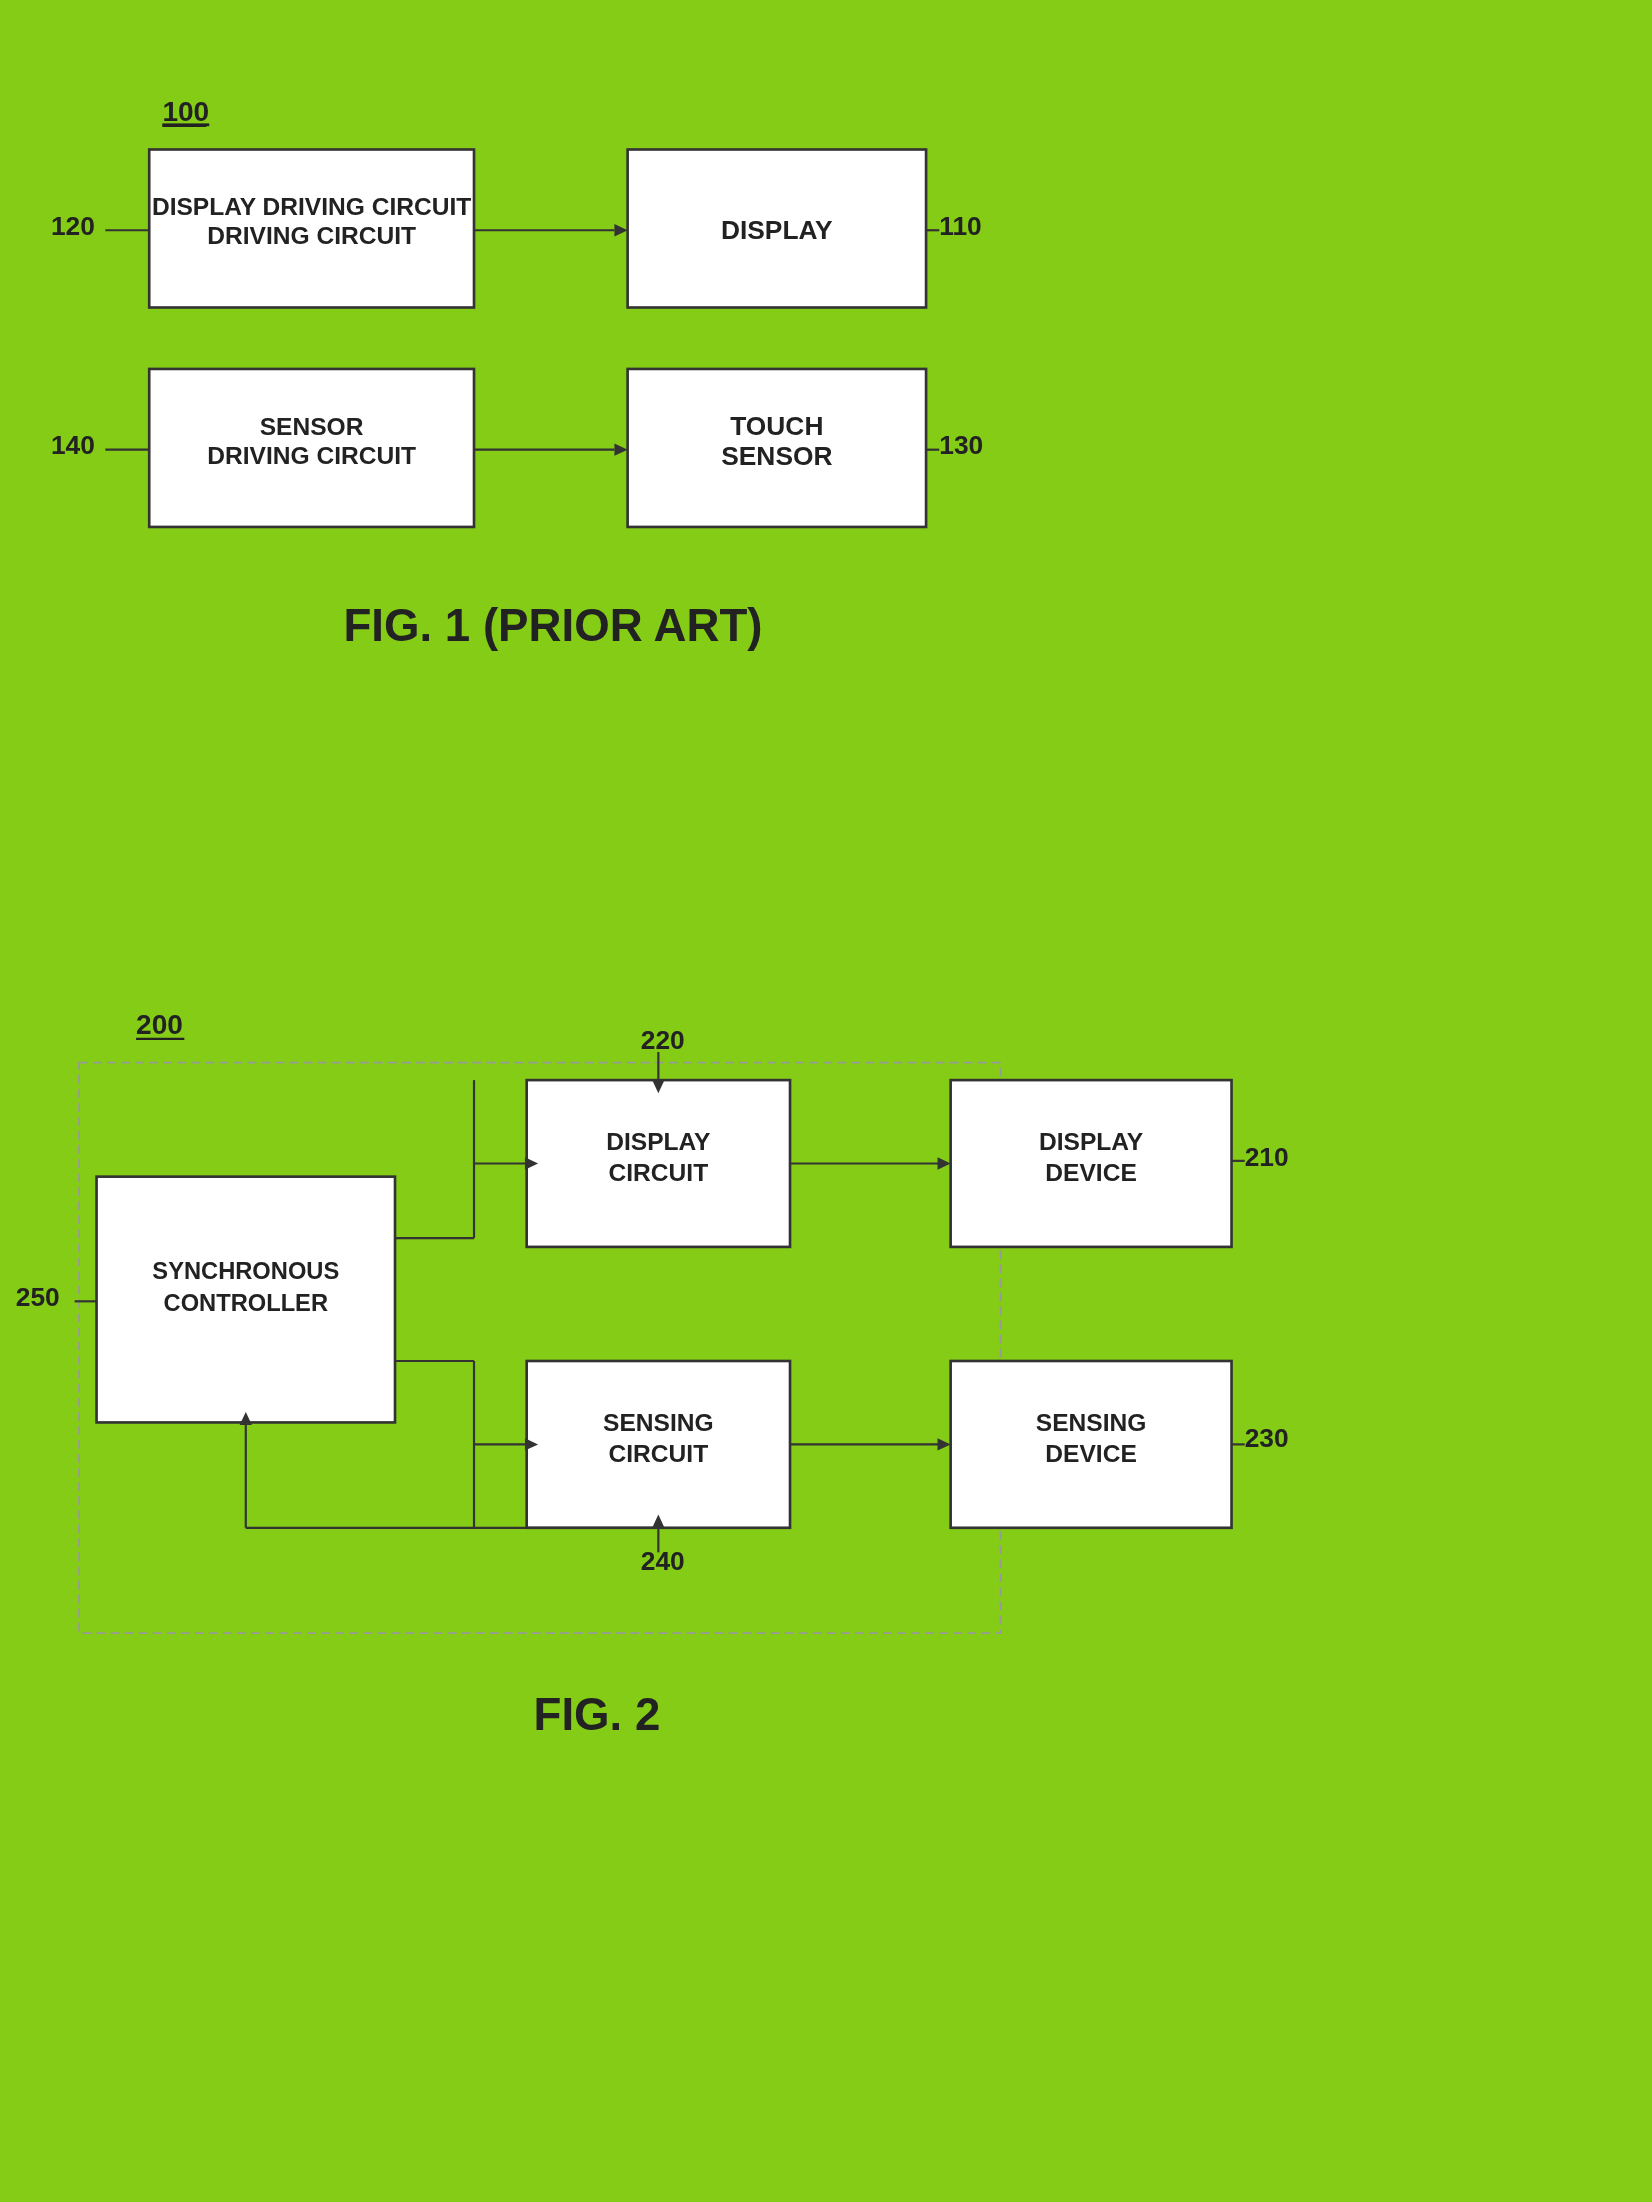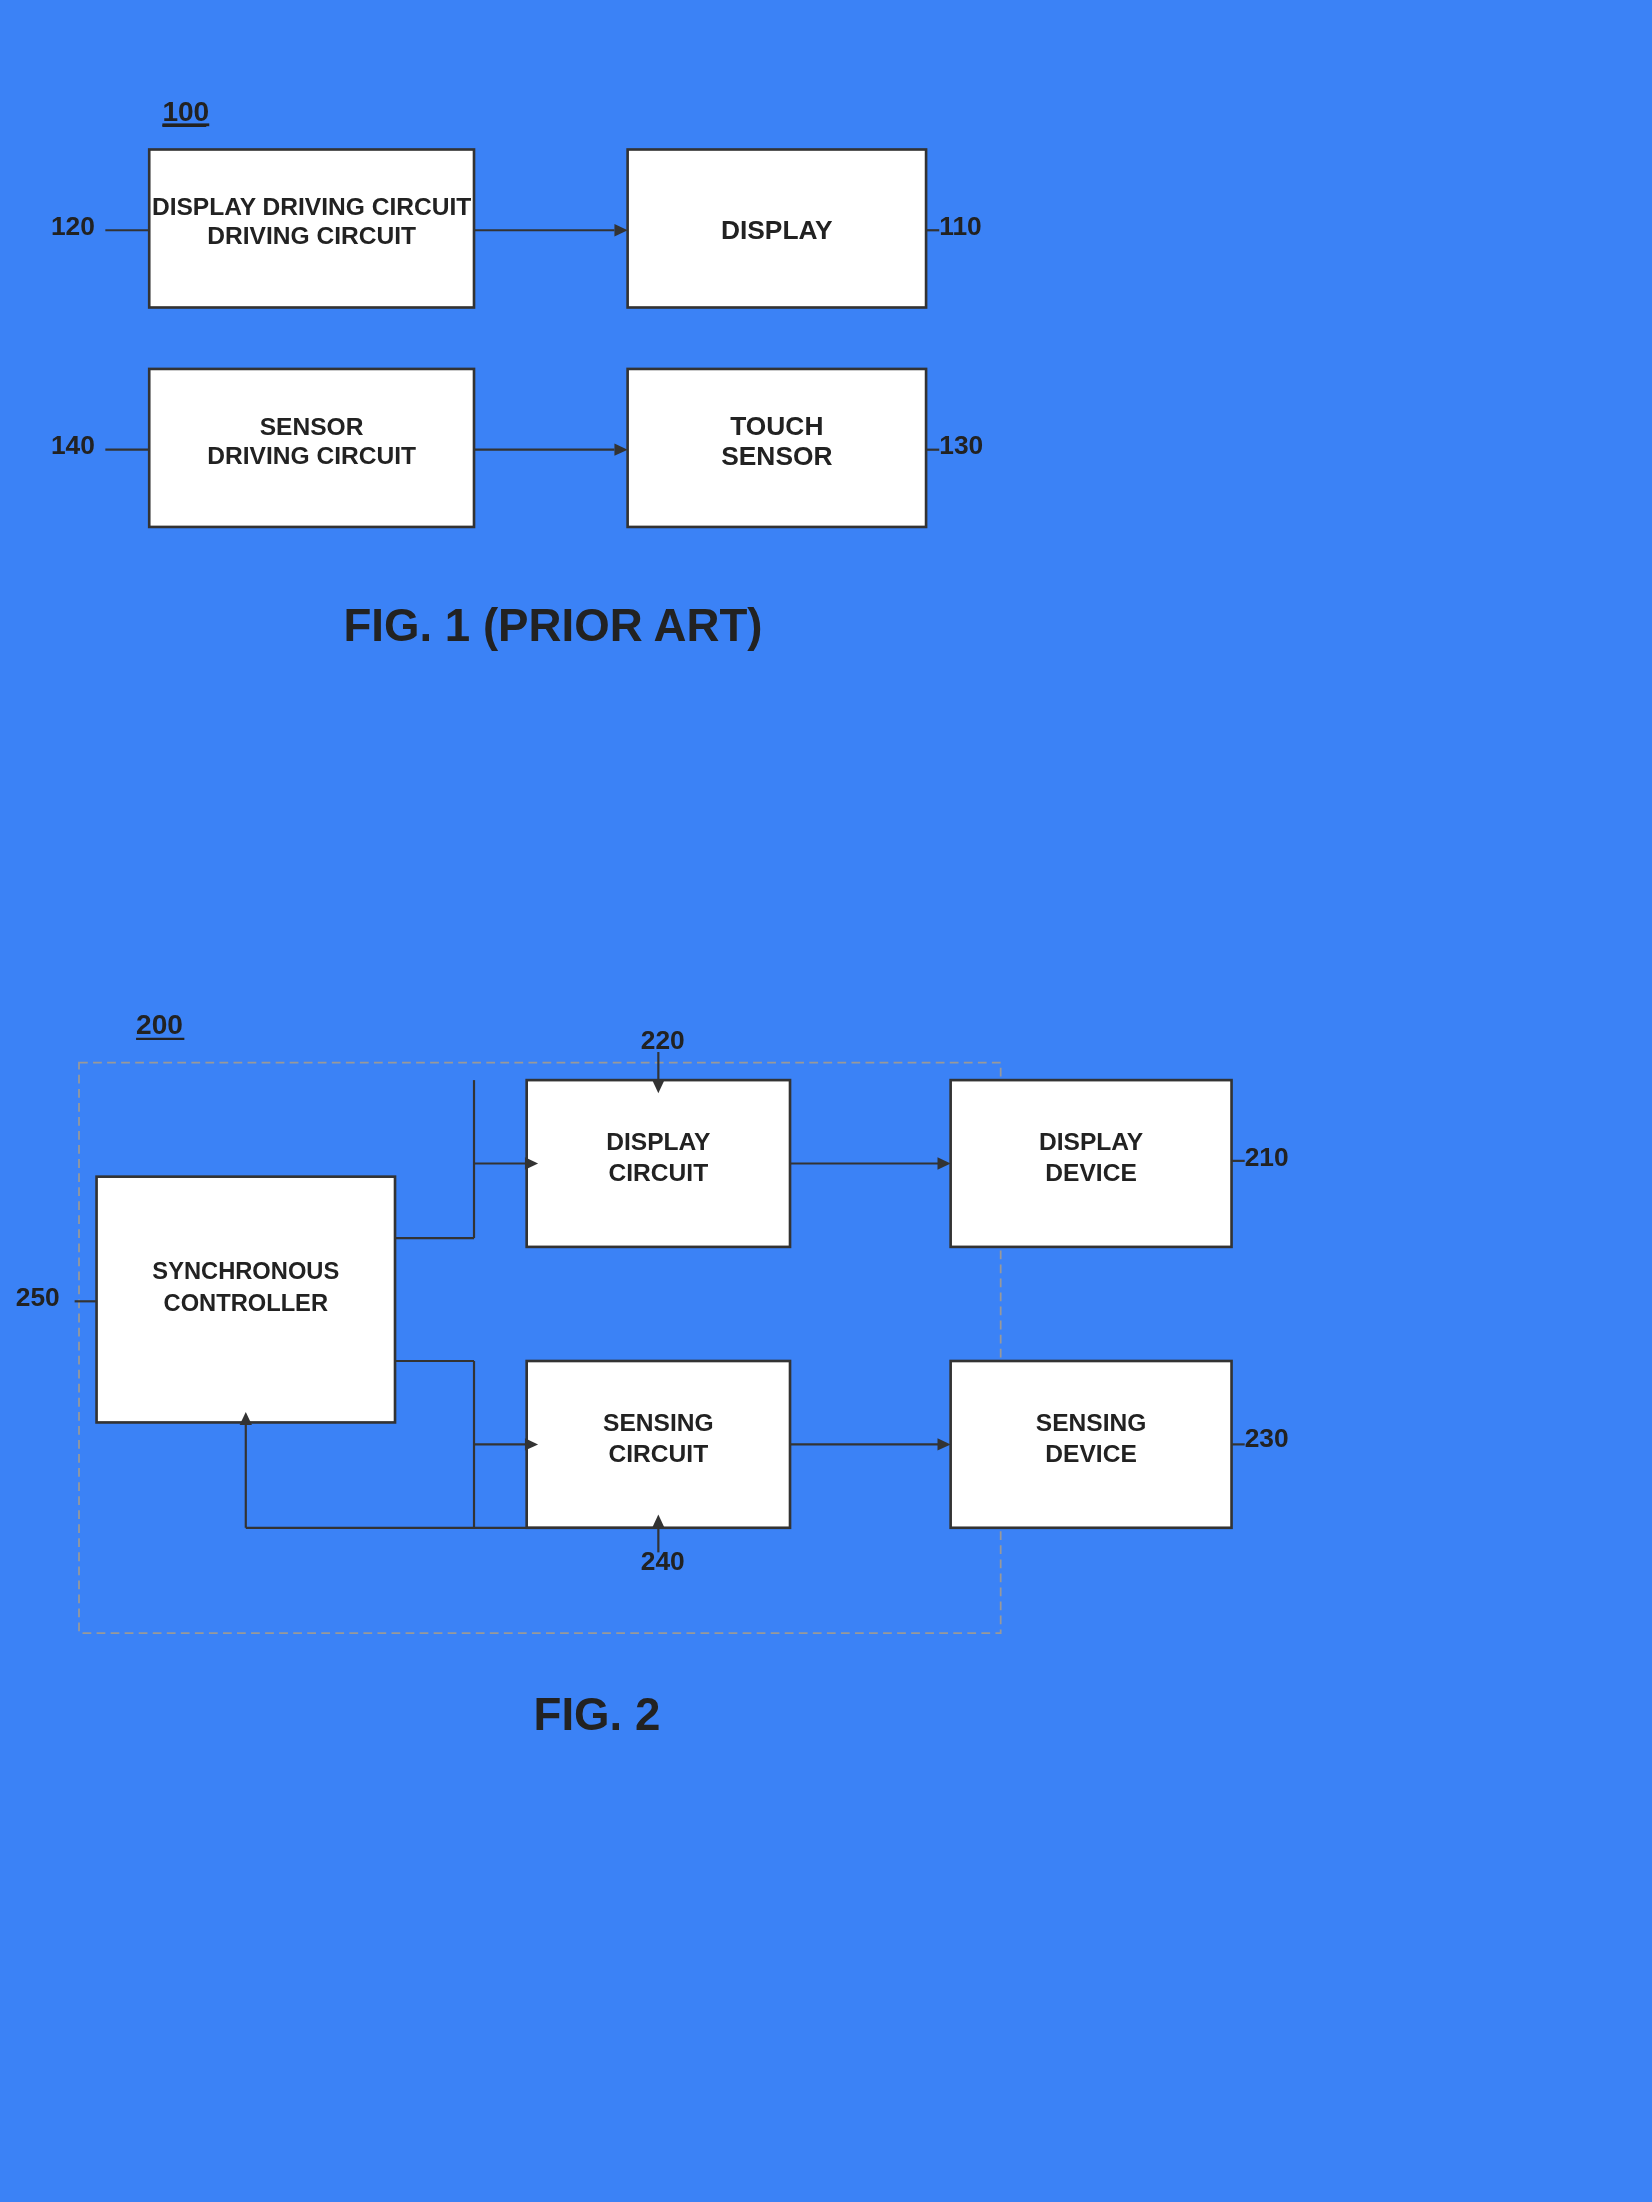--- a/index.html
+++ b/index.html
@@ -8,21 +8,21 @@
       font-family: Arial, sans-serif;
       width: 1652px;
       min-height: 2202px;
       position: relative;
       overflow: hidden;
     }
 
     .page {
       width: 1652px;
       min-height: 2202px;
-      background: #3b82f6;
+      background: #84cc16;
       position: relative;
     }
 
   </style>
 </head>
 <body>
 
 <div class="page">
 
   <svg style="position:absolute; top:44px; left:0; width:1652px; height:922px;" xmlns="http://www.w3.org/2000/svg" viewBox="0 0 1882 1050" width="1652" height="922">

